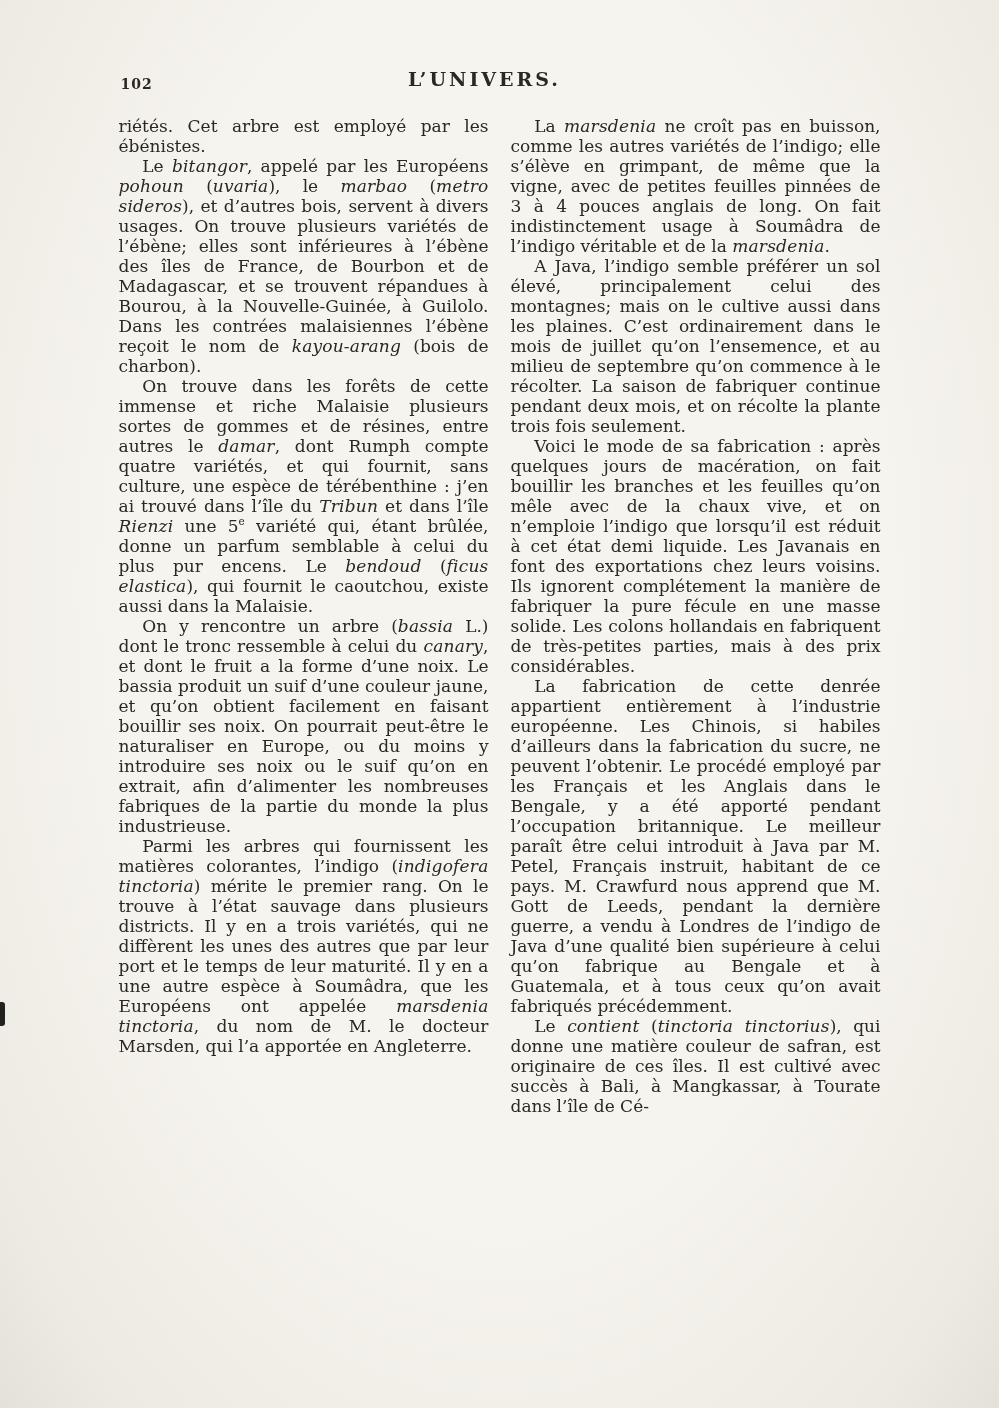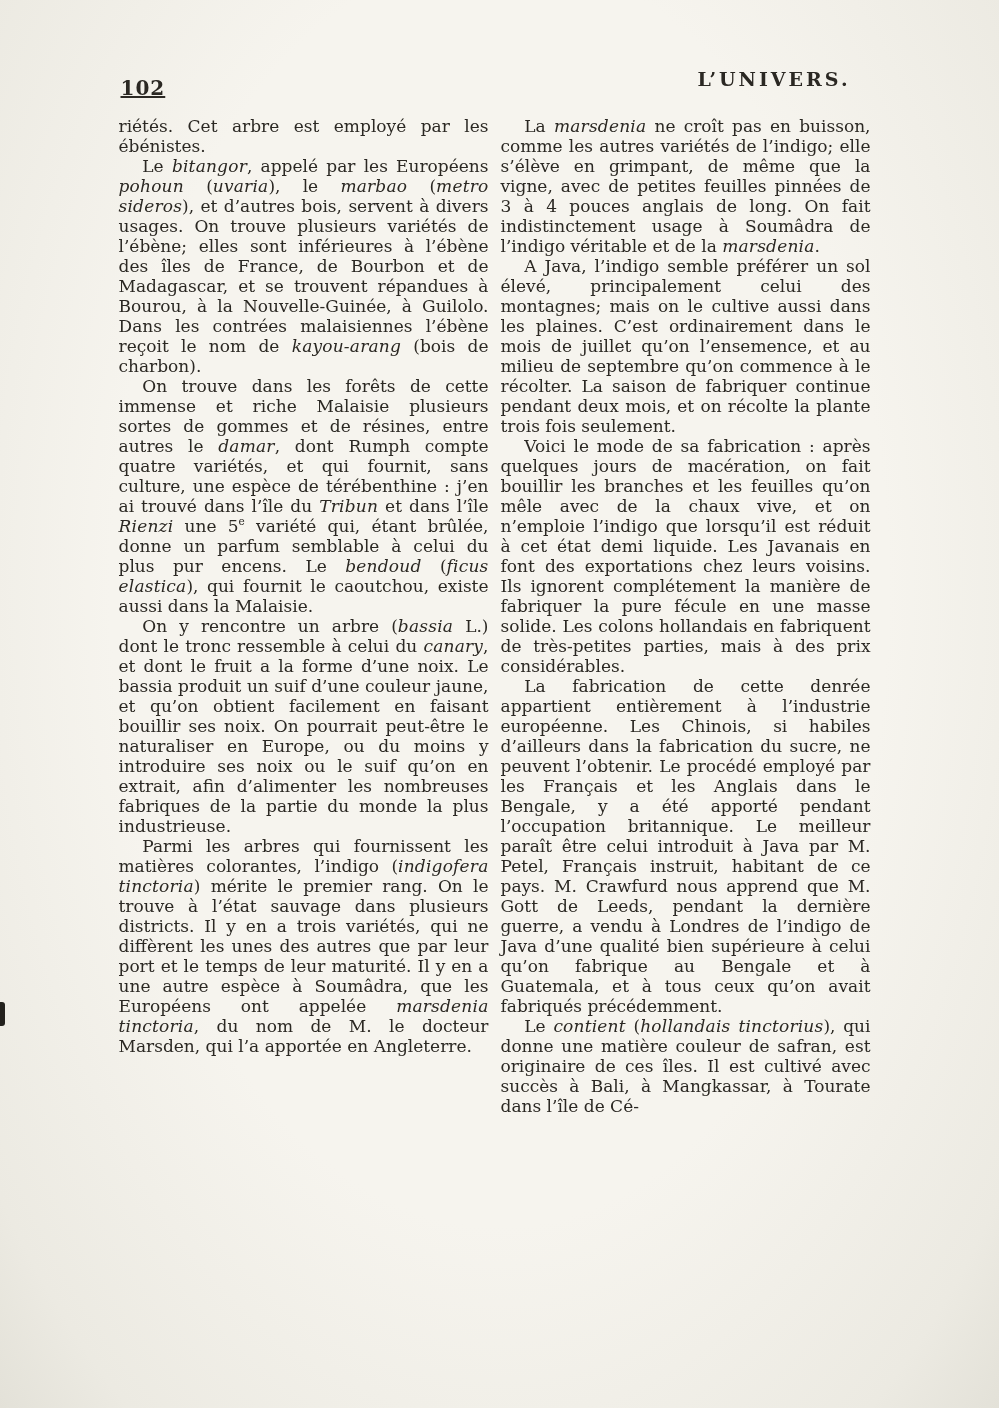--- a/index.html
+++ b/index.html
@@ -26,38 +26,37 @@
   }
   .page-header {
     position: relative;
     height: 34px;
     margin-bottom: 14px;
   }
   .page-number {
     position: absolute;
     left: 2px;
     top: 8px;
-    font-size: 20px;
+    font-size: 14px;
     font-weight: bold;
     letter-spacing: 1px;
-    text-decoration: underline;
   }
   .running-title {
     position: absolute;
     left: 0;
     right: 30px;
     top: 0;
-    text-align: right;
+    text-align: center;
     font-size: 19px;
     font-weight: bold;
     letter-spacing: 3px;
   }
   .columns {
     display: flex;
-    gap: 12px;
+    gap: 22px;
   }
   .col {
     width: 370px;
     font-size: 17px;
     line-height: 20px;
     text-align: justify;
     hyphens: auto;
     -webkit-hyphens: auto;
   }
   .col p {
@@ -101,17 +100,17 @@
           <p>Le <i>bitangor</i>, appelé par les Européens <i>pohoun</i> (<i>uvaria</i>), le <i>marbao</i> (<i>metro sideros</i>), et d’autres bois, servent à divers usages. On trouve plusieurs variétés de l’ébène; elles sont inférieures à l’ébène des îles de France, de Bourbon et de Madagascar, et se trouvent répandues à Bourou, à la Nouvelle-Guinée, à Guilolo. Dans les contrées malaisiennes l’ébène reçoit le nom de <i>kayou-arang</i> (bois de charbon).</p>
           <p>On trouve dans les forêts de cette immense et riche Malaisie plusieurs sortes de gommes et de résines, entre autres le <i>damar</i>, dont Rumph compte quatre variétés, et qui fournit, sans culture, une espèce de térébenthine : j’en ai trouvé dans l’île du <i>Tribun</i> et dans l’île <i>Rienzi</i> une 5<sup>e</sup> variété qui, étant brûlée, donne un parfum semblable à celui du plus pur encens. Le <i>bendoud</i> (<i>ficus elastica</i>), qui fournit le caoutchou, existe aussi dans la Malaisie.</p>
           <p>On y rencontre un arbre (<i>bassia</i> L.) dont le tronc ressemble à celui du <i>canary</i>, et dont le fruit a la forme d’une noix. Le bassia produit un suif d’une couleur jaune, et qu’on obtient facilement en faisant bouillir ses noix. On pourrait peut-être le naturaliser en Europe, ou du moins y introduire ses noix ou le suif qu’on en extrait, afin d’alimenter les nombreuses fabriques de la partie du monde la plus industrieuse.</p>
           <p>Parmi les arbres qui fournissent les matières colorantes, l’indigo (<i>indigofera tinctoria</i>) mérite le premier rang. On le trouve à l’état sauvage dans plusieurs districts. Il y en a trois variétés, qui ne diffèrent les unes des autres que par leur port et le temps de leur maturité. Il y en a une autre espèce à Soumâdra, que les Européens ont appelée <i>marsdenia tinctoria</i>, du nom de M. le docteur Marsden, qui l’a apportée en Angleterre.</p>
         </div>
       <div class="col" id="col-right">
           <p>La <i>marsdenia</i> ne croît pas en buisson, comme les autres variétés de l’indigo; elle s’élève en grimpant, de même que la vigne, avec de petites feuilles pinnées de 3 à 4 pouces anglais de long. On fait indistinctement usage à Soumâdra de l’indigo véritable et de la <i>marsdenia</i>.</p>
           <p>A Java, l’indigo semble préférer un sol élevé, principalement celui des montagnes; mais on le cultive aussi dans les plaines. C’est ordinairement dans le mois de juillet qu’on l’ensemence, et au milieu de septembre qu’on commence à le récolter. La saison de fabriquer continue pendant deux mois, et on récolte la plante trois fois seulement.</p>
           <p>Voici le mode de sa fabrication : après quelques jours de macération, on fait bouillir les branches et les feuilles qu’on mêle avec de la chaux vive, et on n’emploie l’indigo que lorsqu’il est réduit à cet état demi liquide. Les Javanais en font des exportations chez leurs voisins. Ils ignorent complétement la manière de fabriquer la pure fécule en une masse solide. Les colons hollandais en fabriquent de très-petites parties, mais à des prix considérables.</p>
           <p>La fabrication de cette denrée appartient entièrement à l’industrie européenne. Les Chinois, si habiles d’ailleurs dans la fabrication du sucre, ne peuvent l’obtenir. Le procédé employé par les Français et les Anglais dans le Bengale, y a été apporté pendant l’occupation britannique. Le meilleur paraît être celui introduit à Java par M. Petel, Français instruit, habitant de ce pays. M. Crawfurd nous apprend que M. Gott de Leeds, pendant la dernière guerre, a vendu à Londres de l’indigo de Java d’une qualité bien supérieure à celui qu’on fabrique au Bengale et à Guatemala, et à tous ceux qu’on avait fabriqués précédemment.</p>
-          <p>Le <i>contient</i> (<i>hollandais tinctorius</i>), qui donne une matière couleur de safran, est originaire de ces îles. Il est cultivé avec succès à Bali, à Mangkassar, à Tourate dans l’île de Cé-</p>
+          <p>Le <i>contient</i> (<i>tinctoria tinctorius</i>), qui donne une matière couleur de safran, est originaire de ces îles. Il est cultivé avec succès à Bali, à Mangkassar, à Tourate dans l’île de Cé-</p>
         </div>
     </div>
   </div>
 </div>
 
 </body></html>

